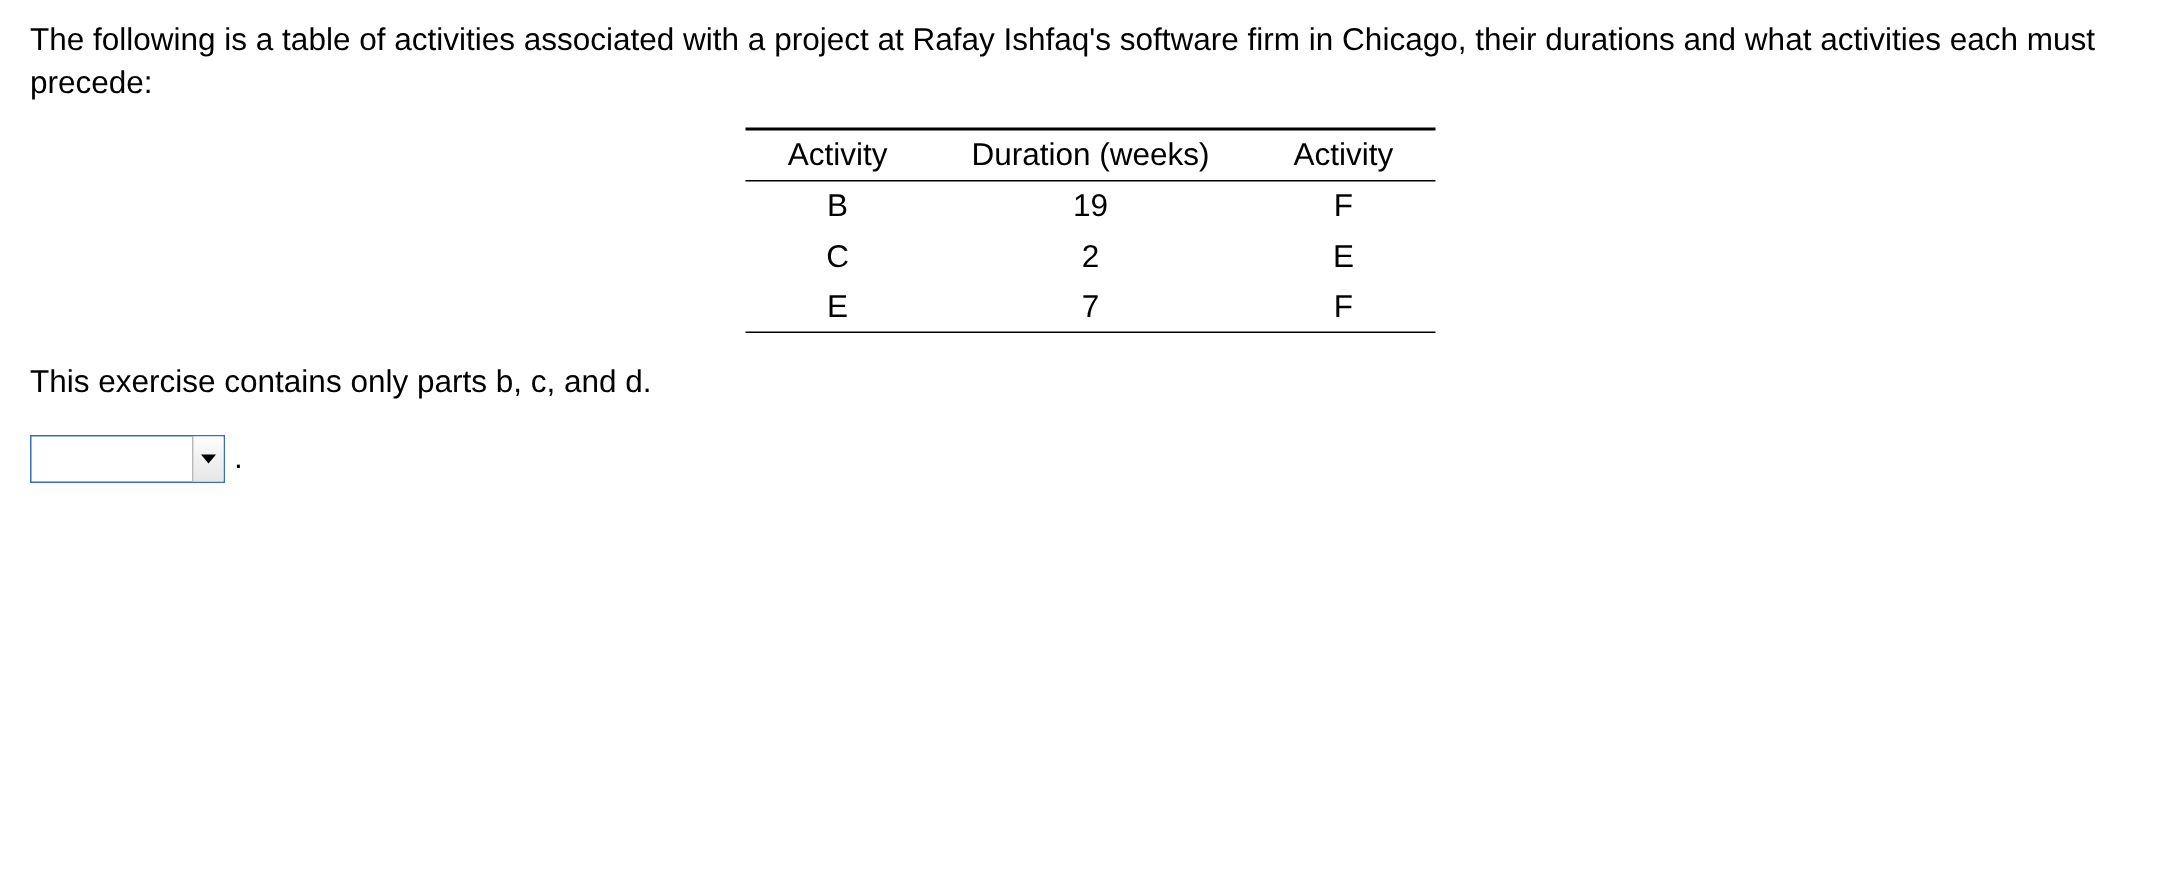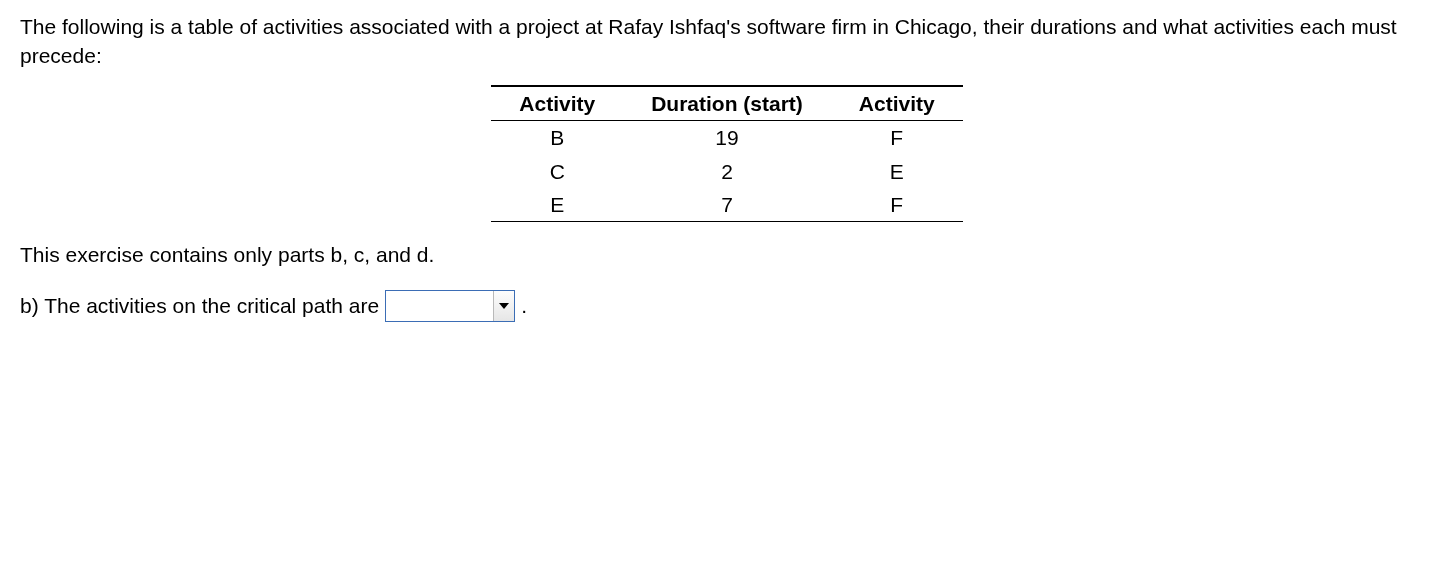--- a/index.html
+++ b/index.html
@@ -22,21 +22,21 @@
   }
   table {
     border-collapse: collapse;
   }
   th, td {
     padding: 2px 28px;
     text-align: center;
     font-weight: normal;
   }
   thead th {
-    font-weight: bold;
+    font-weight: normal;
     border-top: 2px solid #000;
     border-bottom: 1.5px solid #000;
   }
   tbody tr:last-child td {
     border-bottom: 1.5px solid #000;
   }
   .note {
     margin: 14px 0 20px 0;
   }
   .question-row {
@@ -77,21 +77,21 @@
 </head>
 <body>
 
 <div class="intro">The following is a table of activities associated with a project at Rafay Ishfaq's software firm in Chicago, their durations and what activities each must precede:</div>
 
 <div class="table-wrap">
   <table>
     <thead>
       <tr>
         <th>Activity</th>
-        <th>Duration (start)</th>
+        <th>Duration (weeks)</th>
         <th>Activity</th>
       </tr>
     </thead>
     <tbody>
       <tr>
         <td>B</td>
         <td>19</td>
         <td>F</td>
       </tr>
       <tr>
@@ -104,21 +104,20 @@
         <td>7</td>
         <td>F</td>
       </tr>
     </tbody>
   </table>
 </div>
 
 <div class="note">This exercise contains only parts b, c, and d.</div>
 
 <div class="question-row">
-  <span>b) The activities on the critical path are</span>
   <div class="dropdown">
     <span class="value"></span>
     <span class="arrow-box">
       <svg viewBox="0 0 10 10">
           <polygon points="0,2 10,2 5,8" fill="#000"></polygon>
         </svg>
     </span>
   </div>
   <span>.</span>
 </div>

